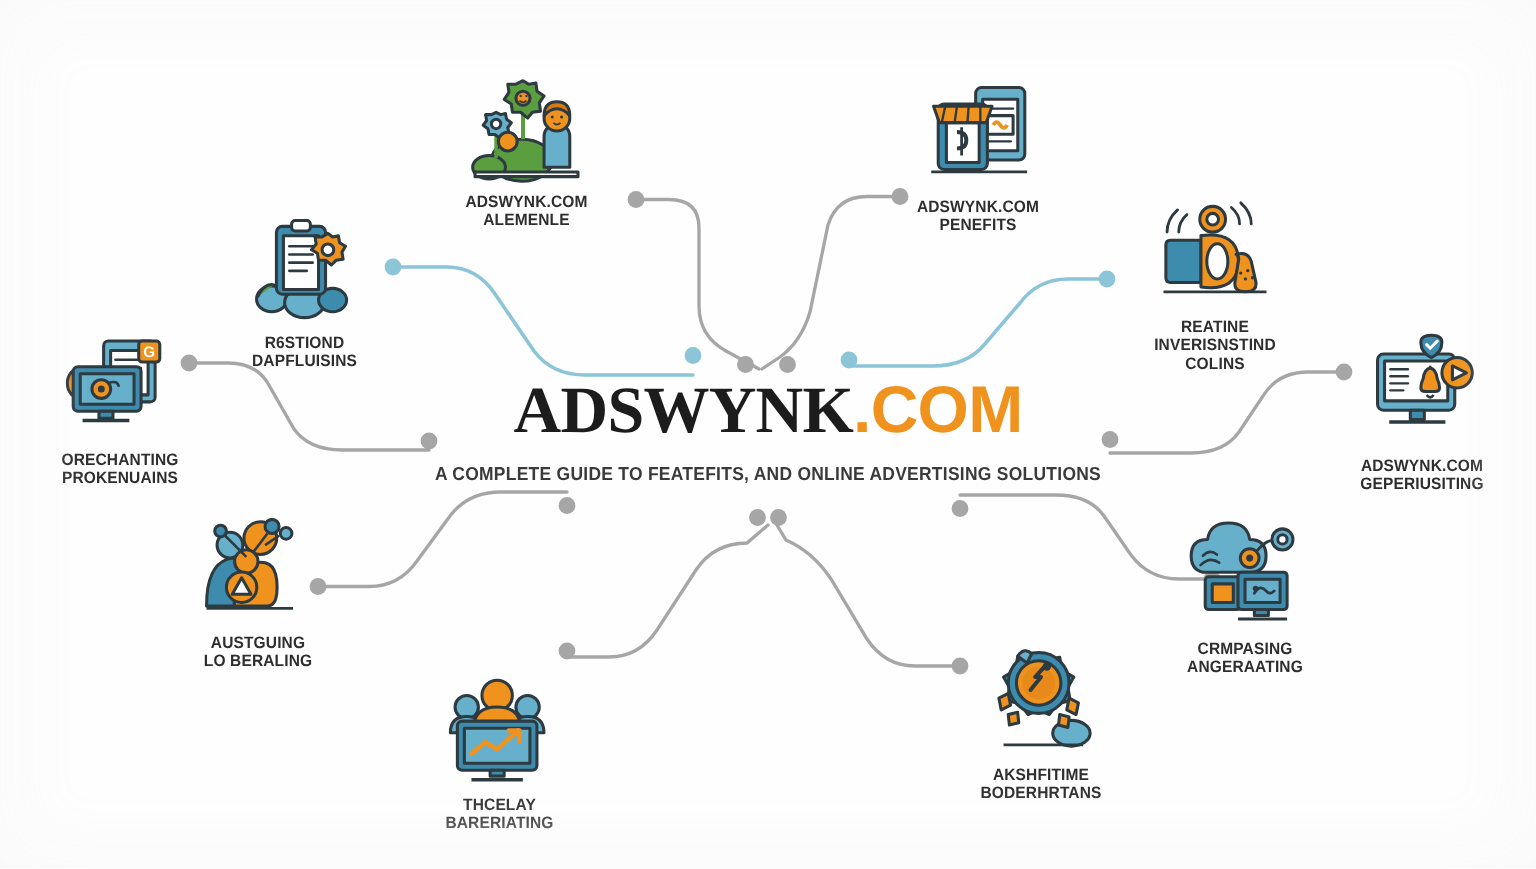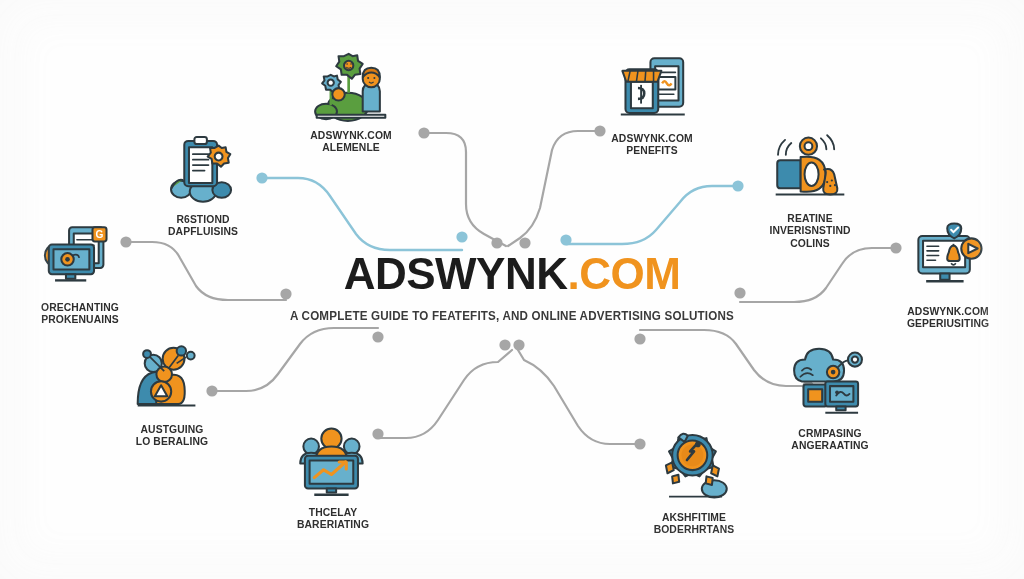--- a/index.html
+++ b/index.html
@@ -38,21 +38,21 @@
     z-index:4;
   }
   .logo{
     font-family:"Liberation Sans", sans-serif;
     font-weight:bold;
     font-size:44px;
     letter-spacing:-0.5px;
     line-height:1;
     white-space:nowrap;
   }
-  .logo .name{color:#1c1c1c;}
+  .logo .name{color:#1c1c1c;font-family:Liberation Serif, serif;}
   .logo .dot{color:#F0931E;}
   .logo .tld{color:#F0931E;}
   .tagline{
     margin-top:13px;
     font-family:"Liberation Sans", sans-serif;
     font-weight:bold;
     font-size:12.5px;
     color:#3a3a3a;
     letter-spacing:0.2px;
     transform:scaleX(0.93);
@@ -127,21 +127,21 @@
         <circle cx="640" cy="339" r="5.6" fill="#a6a6a6"></circle>
       </g>
   </svg>
 
   <div class="center-block">
     <div class="logo"><span class="name">ADSWYNK</span><span class="dot">.</span><span class="tld">COM</span></div>
     <div class="tagline">A COMPLETE GUIDE TO FEATEFITS, AND ONLINE ADVERTISING SOLUTIONS</div>
   </div>
 
   <div id="node-layer">
-      <div class="node" style="left: 203px; top: 130px;">
+      <div class="node" style="left: 203px; top: 140px;">
         <div class="art"><svg viewBox="0 0 100 100" width="78" height="78">
     <ellipse cx="22" cy="76" rx="13" ry="11" fill="#67b0cc" stroke="#2d3a40" stroke-width="2.6" stroke-linejoin="round" stroke-linecap="round"></ellipse>
     <ellipse cx="50" cy="79" rx="17" ry="13" fill="#67b0cc" stroke="#2d3a40" stroke-width="2.6" stroke-linejoin="round" stroke-linecap="round"></ellipse>
     <ellipse cx="74" cy="77" rx="12" ry="10" fill="#3d8bad" stroke="#2d3a40" stroke-width="2.6" stroke-linejoin="round" stroke-linecap="round"></ellipse>
     <path d="M10 74 q6 -12 14 -10" fill="#5a9e3f" stroke="#2d3a40" stroke-width="2.6" stroke-linejoin="round" stroke-linecap="round"></path>
     <rect x="26" y="14" width="42" height="58" rx="5" fill="#3d8bad" stroke="#2d3a40" stroke-width="2.6" stroke-linejoin="round" stroke-linecap="round"></rect>
     <rect x="32" y="22" width="30" height="46" fill="#fff" stroke="#2d3a40" stroke-width="2.6" stroke-linejoin="round" stroke-linecap="round"></rect>
     <rect x="39" y="9" width="16" height="9" rx="3" fill="#fff" stroke="#2d3a40" stroke-width="2.6" stroke-linejoin="round" stroke-linecap="round"></rect>
     <g stroke="#2d3a40" stroke-width="2.2" stroke-linecap="round">
       <line x1="37" y1="31" x2="57" y2="31"></line>
@@ -315,21 +315,21 @@
     <circle cx="74" cy="20" r="5" fill="#67b0cc" stroke="#2d3a40" stroke-width="2.6" stroke-linejoin="round" stroke-linecap="round"></circle>
     <circle cx="36" cy="66" r="13" fill="#F0931E" stroke="#2d3a40" stroke-width="2.6" stroke-linejoin="round" stroke-linecap="round"></circle>
     <path d="M36 58 L44 72 H28 Z" fill="#fff" stroke="#2d3a40" stroke-width="2.6" stroke-linejoin="round" stroke-linecap="round"></path>
     <line x1="6" y1="84" x2="80" y2="84" stroke="#2d3a40" stroke-width="2.4"></line>
           </svg></div>
         <div class="caption">
           <span>AUSTGUING</span>
           <span>LO BERALING</span>
         </div>
       </div>
-      <div class="node" style="left: 333px; top: 423px;">
+      <div class="node" style="left: 333px; top: 448px;">
         <div class="art"><svg viewBox="0 0 100 100" width="78" height="78">
     <circle cx="22" cy="30" r="10" fill="#67b0cc" stroke="#2d3a40" stroke-width="2.6" stroke-linejoin="round" stroke-linecap="round"></circle>
     <path d="M8 52 q0 -14 14 -14 q14 0 14 14 Z" fill="#67b0cc" stroke="#2d3a40" stroke-width="2.6" stroke-linejoin="round" stroke-linecap="round"></path>
     <circle cx="74" cy="30" r="10" fill="#67b0cc" stroke="#2d3a40" stroke-width="2.6" stroke-linejoin="round" stroke-linecap="round"></circle>
     <path d="M60 52 q0 -14 14 -14 q14 0 14 14 Z" fill="#67b0cc" stroke="#2d3a40" stroke-width="2.6" stroke-linejoin="round" stroke-linecap="round"></path>
     <circle cx="48" cy="20" r="13" fill="#F0931E" stroke="#2d3a40" stroke-width="2.6" stroke-linejoin="round" stroke-linecap="round"></circle>
     <path d="M28 48 q0 -18 20 -18 q20 0 20 18 Z" fill="#F0931E" stroke="#2d3a40" stroke-width="2.6" stroke-linejoin="round" stroke-linecap="round"></path>
     <rect x="14" y="42" width="68" height="42" rx="4" fill="#3d8bad" stroke="#2d3a40" stroke-width="2.6" stroke-linejoin="round" stroke-linecap="round"></rect>
     <rect x="20" y="48" width="56" height="30" fill="#67b0cc" stroke="#2d3a40" stroke-width="2.6" stroke-linejoin="round" stroke-linecap="round"></rect>
     <path d="M26 70 L38 60 L48 66 L66 50" fill="none" stroke="#F0931E" stroke-width="4" stroke-linecap="round" stroke-linejoin="round"></path>

